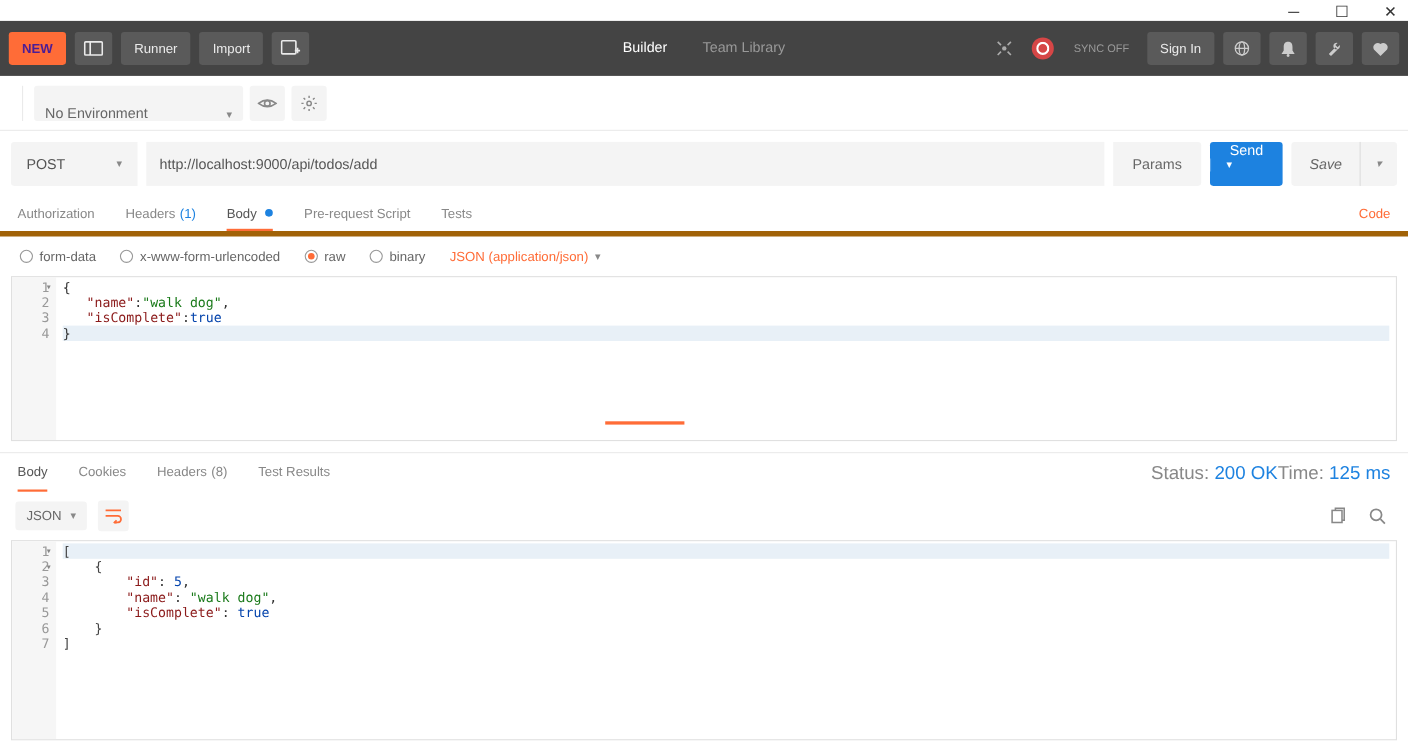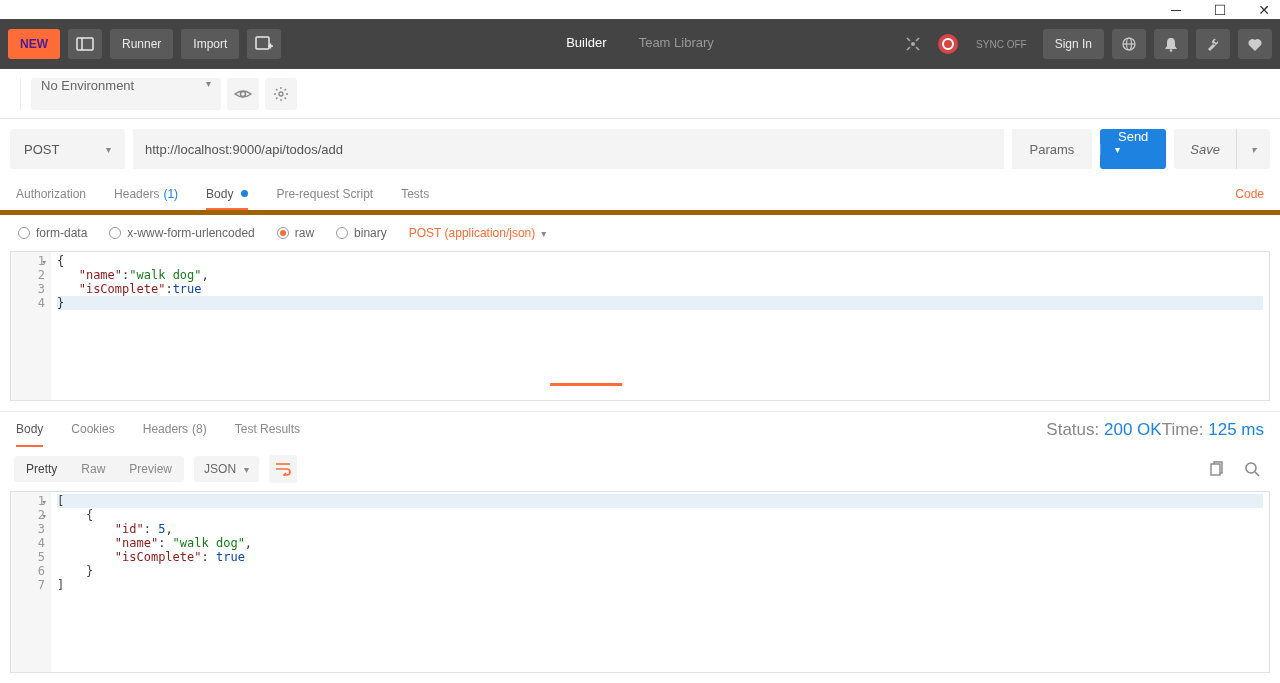--- a/index.html
+++ b/index.html
@@ -25,21 +25,21 @@
 .sync-icon { width: 20px; height: 20px; border-radius: 50%; background: #d64646; display: flex; align-items: center; justify-content: center; }
 .top .right .ricon { width: 34px; height: 30px; background: #5a5a5a; border-radius: 3px; display: flex; align-items: center; justify-content: center; }
 .sat-icon { width: 34px; height: 30px; display:flex;align-items:center;justify-content:center;}
 
 
 .subbar { height: 50px; display: flex; align-items: center; padding: 0 10px; border-bottom: 1px solid #eaeaea; }
 .tabs-area { flex: 1; display: flex; align-items: center; gap: 6px; }
 .req-tab { border: 1px solid #d8d8d8; border-radius: 3px; height: 32px; padding: 0 10px; display: flex; align-items: center; gap: 8px; font-size: 12px; color: #666; }
 .dot { width: 10px; height: 10px; border-radius: 50%; background: #ff6c37; }
 .add-tab, .more-tab { width: 30px; height: 32px; border: 1px solid #e0e0e0; border-radius: 3px; display:flex; align-items:center; justify-content:center; color:#888;}
-.env-select { width: 190px; height: 32px; background: #f4f4f4; display: flex; align-items: flex-start; padding: 0 10px; color: #666; justify-content: space-between; border-radius:3px;}
+.env-select { width: 190px; height: 32px; background: #f4f4f4; display: flex; align-items: flex-end; padding: 0 10px; color: #666; justify-content: space-between; border-radius:3px;}
 .mini-icon { width: 32px; height: 32px; background: #f4f4f4; display:flex; align-items:center; justify-content:center; border-radius:3px; margin-left:6px;}
 .subbar .envgroup { display:flex; align-items:center; margin-left: 10px; border-left:1px solid #eaeaea; padding-left:10px;}
 
 
 .reqrow { padding: 10px; display: flex; gap: 8px; align-items: stretch; }
 .method { width: 115px; background: #f4f4f4; display:flex; align-items:center; padding:0 14px; font-weight:400; color:#555; justify-content:space-between; border-radius:3px 0 0 3px;}
 .url { flex:1; background: #f4f4f4; display:flex; align-items:center; padding:0 12px; color:#555; font-size:13px;}
 .params { width: 80px; background:#f4f4f4; display:flex; align-items:center; justify-content:center; color:#666; border-radius:0 3px 3px 0;}
 .send { background:#1d82e0; color:#fff; display:flex; align-items:center; border-radius:3px;flex-direction:column; }
 .send .label { padding:0 18px; font-weight:500; }
@@ -242,21 +242,21 @@
       </label>
     <label>
         <span class="radio on"></span>
         <span>raw</span>
       </label>
     <label>
         <span class="radio"></span>
         <span>binary</span>
       </label>
     <div class="ctype">
-      <span>POST (application/json)</span>
+      <span>JSON (application/json)</span>
       <span class="chev">▾</span>
     </div>
   </div>
 
   <div class="editor">
     <div class="gutter">
       <div class="ln"><span>1</span><span class="arrow">▾</span></div>
       <div class="ln">2</div>
       <div class="ln">3</div>
       <div class="ln">4</div>
@@ -277,25 +277,20 @@
       <span class="count">(8)</span>
     </div>
     <div class="rt">Test Results</div>
     <div class="meta">
       <span><span>Status:</span> <span class="v">200 OK</span></span>
       <span><span>Time:</span> <span class="v">125 ms</span></span>
     </div>
   </div>
 
   <div class="restool">
-    <div class="seg">
-      <div class="s active">Pretty</div>
-      <div class="s">Raw</div>
-      <div class="s">Preview</div>
-    </div>
     <div class="lang">
       <span>JSON</span>
       <span class="chev">▾</span>
     </div>
     <div class="wrap-icon">
       <svg width="16" height="14" viewBox="0 0 16 14" fill="none" stroke="#ff6c37" stroke-width="1.6">
           <line x1="1" y1="2" x2="15" y2="2"></line>
           <path d="M1 7 L12 7 a3 3 0 0 1 0 6 L9 13"></path>
           <polyline points="11,11 9,13 11,15"></polyline>
         </svg>

